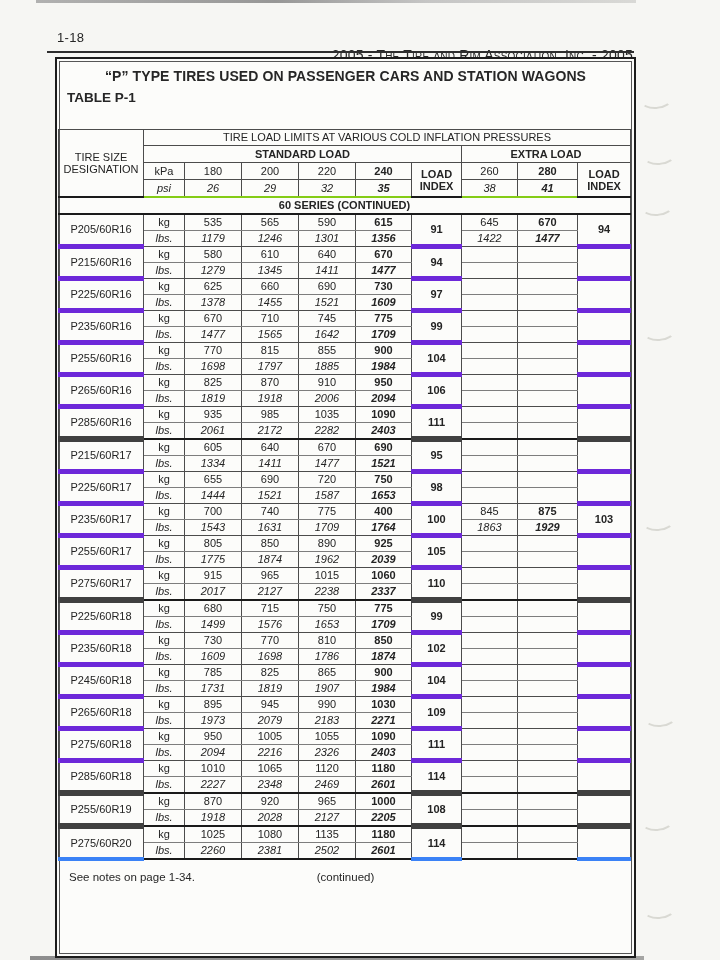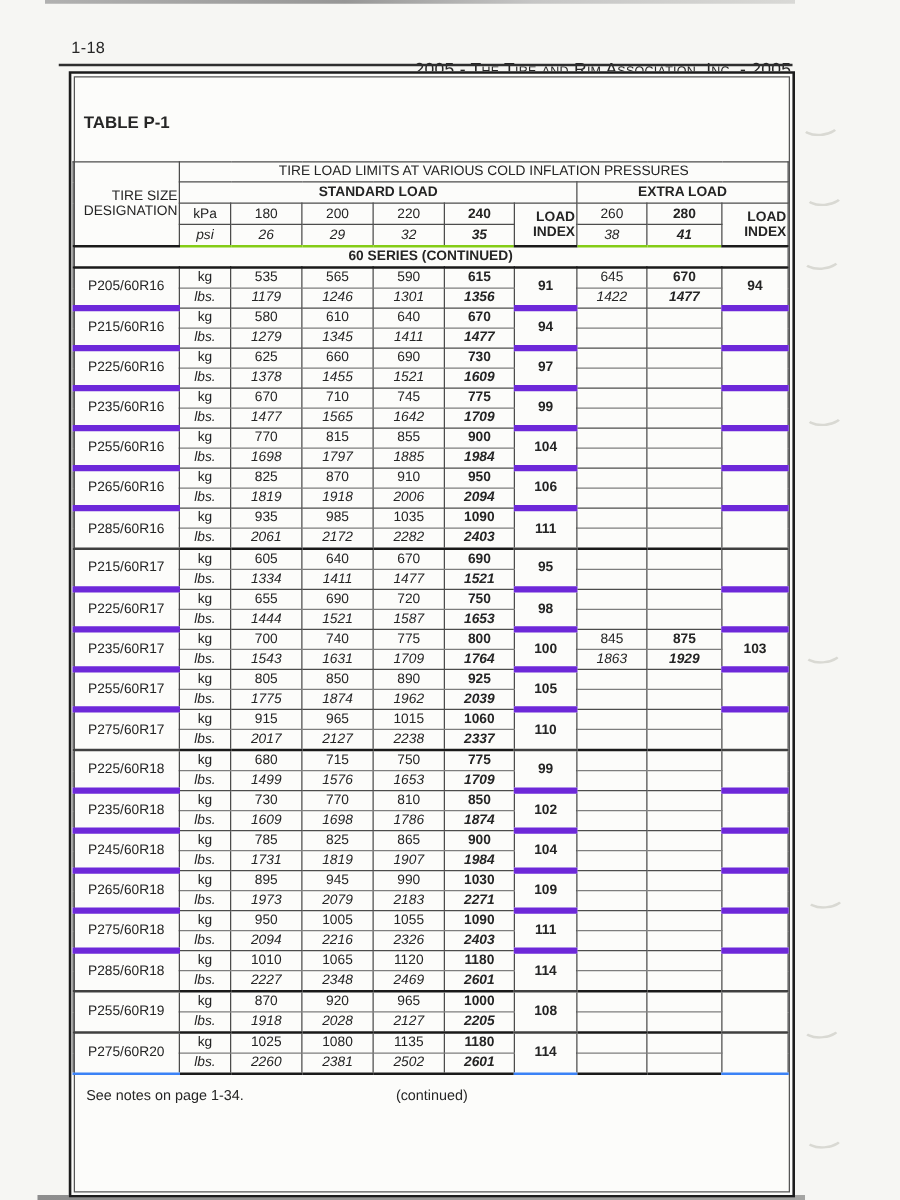--- a/index.html
+++ b/index.html
@@ -58,37 +58,37 @@
     padding:0 1px;height:15px;line-height:13px;white-space:nowrap;overflow:hidden;
   }
   .grid thead tr.rA td{height:15px;margin-top:36px;}
   .grid thead tr.rB td{height:16px;}
   .grid thead tr.rC td{height:16px;}
   .grid thead tr.rD td{height:16px;}
   .grid tr.section td{
     height:15px;font-weight:bold;
     border-top:2px solid #1a1a1a;border-bottom:2px solid #1a1a1a;
   }
-  .tirehead div, .lihead div{line-height:12px;text-align:right;}
+  .tirehead div, .lihead div{line-height:12px;}
   .grid thead tr.rD td{border-bottom:2px solid #84cc16;margin-top:40px;}
   .grid thead td.tirehead, .grid thead td.lihead{border-bottom:2px solid #1a1a1a;}
   .b{font-weight:bold;}
   .i{font-style:italic;}
   .bi{font-weight:bold;font-style:italic;}
   
   .grid tbody tr.kg td{border-bottom:1px solid #7d7d7d;}
   .grid tbody tr.kg td.span2{border-bottom:5px solid #6d28d9;}
   
   .grid tbody td.noline{border-top:none;border-bottom:none;}
   
   .grid tbody tr.lbs.grp td{border-bottom:2px solid #1a1a1a;}
-  .grid tbody tr.kg.grpstart td.span2{border-bottom:2px solid #404040;}
+  .grid tbody tr.kg.grpstart td.span2{border-bottom:6px solid #404040;}
   
   .grid tbody tr:nth-last-child(1) td{border-bottom:2px solid #1a1a1a;}
-  .grid tbody tr:nth-last-child(2) td.span2{border-bottom:2px solid #3b82f6;margin-top:24px;}
+  .grid tbody tr:nth-last-child(2) td.span2{border-bottom:4px solid #3b82f6;margin-top:24px;}
   .footer-note{
     position:absolute;top:812px;left:12px;font-size:11.5px;
   }
   .footer-continued{
     position:absolute;top:812px;left:0;width:100%;text-align:center;font-size:11.5px;
   }
   .ring{
     position:absolute;width:28px;height:15px;
     border:2px solid transparent;border-bottom-color:#d9d9d3;border-radius:50%;
     transform:rotate(-4deg);
@@ -98,20 +98,21 @@
 <body>
 
 <div class="scanbar-top"></div>
 <div class="scanbar-bottom"></div>
 
 <div class="page-number">1-18</div>
 <div class="page-header">2005 - The Tire and Rim Association, Inc. - 2005</div>
 <div class="header-rule"></div>
 
 <div class="frame">
+  <div class="doc-title">“P” TYPE TIRES USED ON PASSENGER CARS AND STATION WAGONS</div>
   <div class="table-label">TABLE P-1</div>
 
   <table class="grid">
     <colgroup>
       <col style="width:85px">
         <col style="width:41px">
       <col style="width:57px">
         <col style="width:57px">
         <col style="width:57px">
         <col style="width:56px">
@@ -351,21 +352,21 @@
           <td class="bi">1653</td>
           <td class="i"></td>
           <td class="bi"></td>
         </tr>
         <tr class="kg">
           <td class="tire span2" rowspan="2">P235/60R17</td>
           <td class="unit">kg</td>
           <td>700</td>
           <td>740</td>
           <td>775</td>
-          <td class="b">800</td>
+          <td class="b">400</td>
           <td class="li span2 b" rowspan="2">100</td>
           <td>845</td>
           <td class="b">875</td>
           <td class="li span2 b noline" rowspan="2">103</td>
         </tr>
         <tr class="lbs">
           <td class="unit i">lbs.</td>
           <td class="i">1543</td>
           <td class="i">1631</td>
           <td class="i">1709</td>

